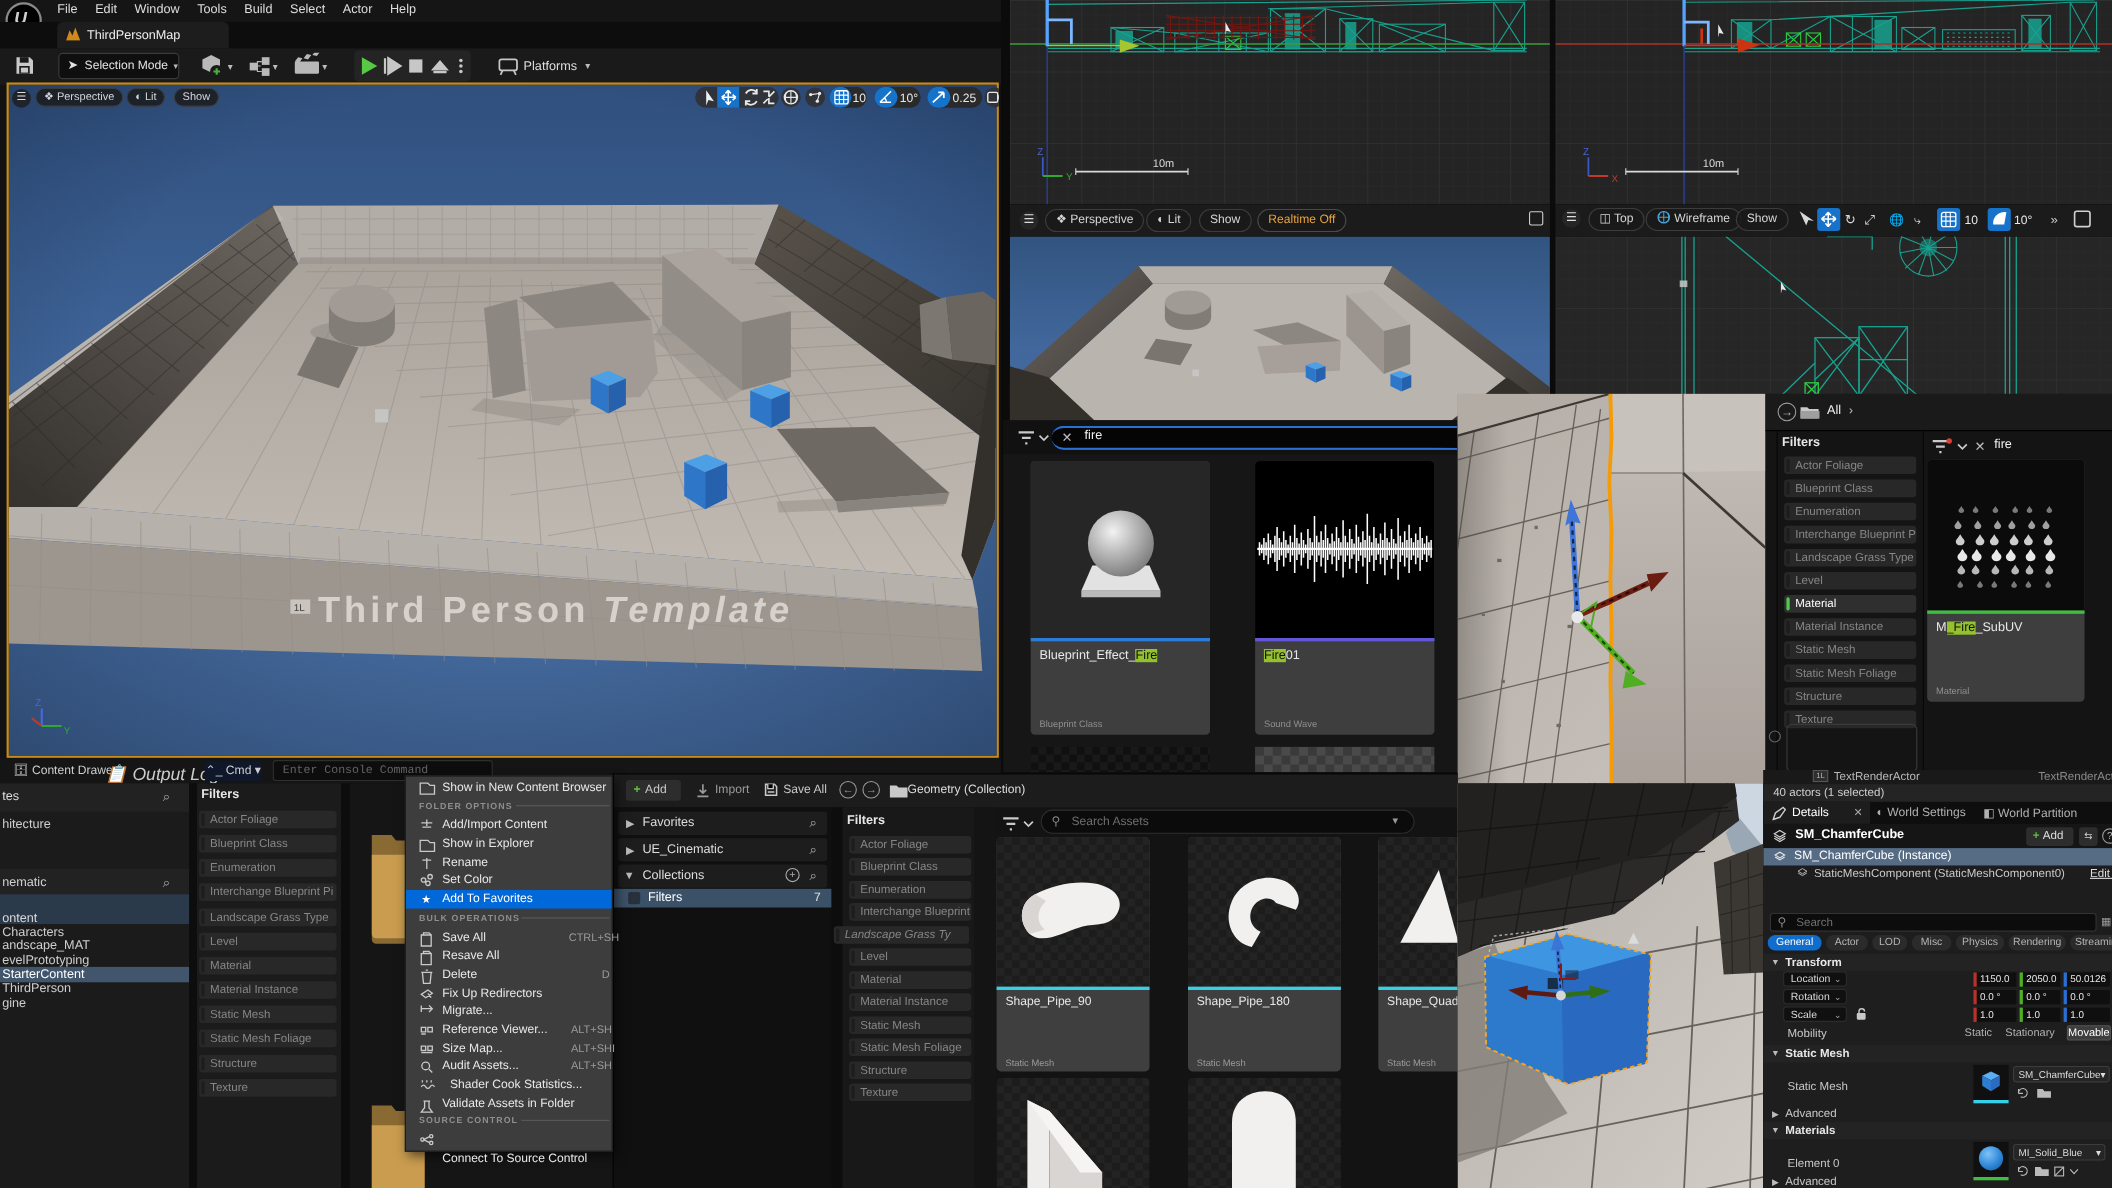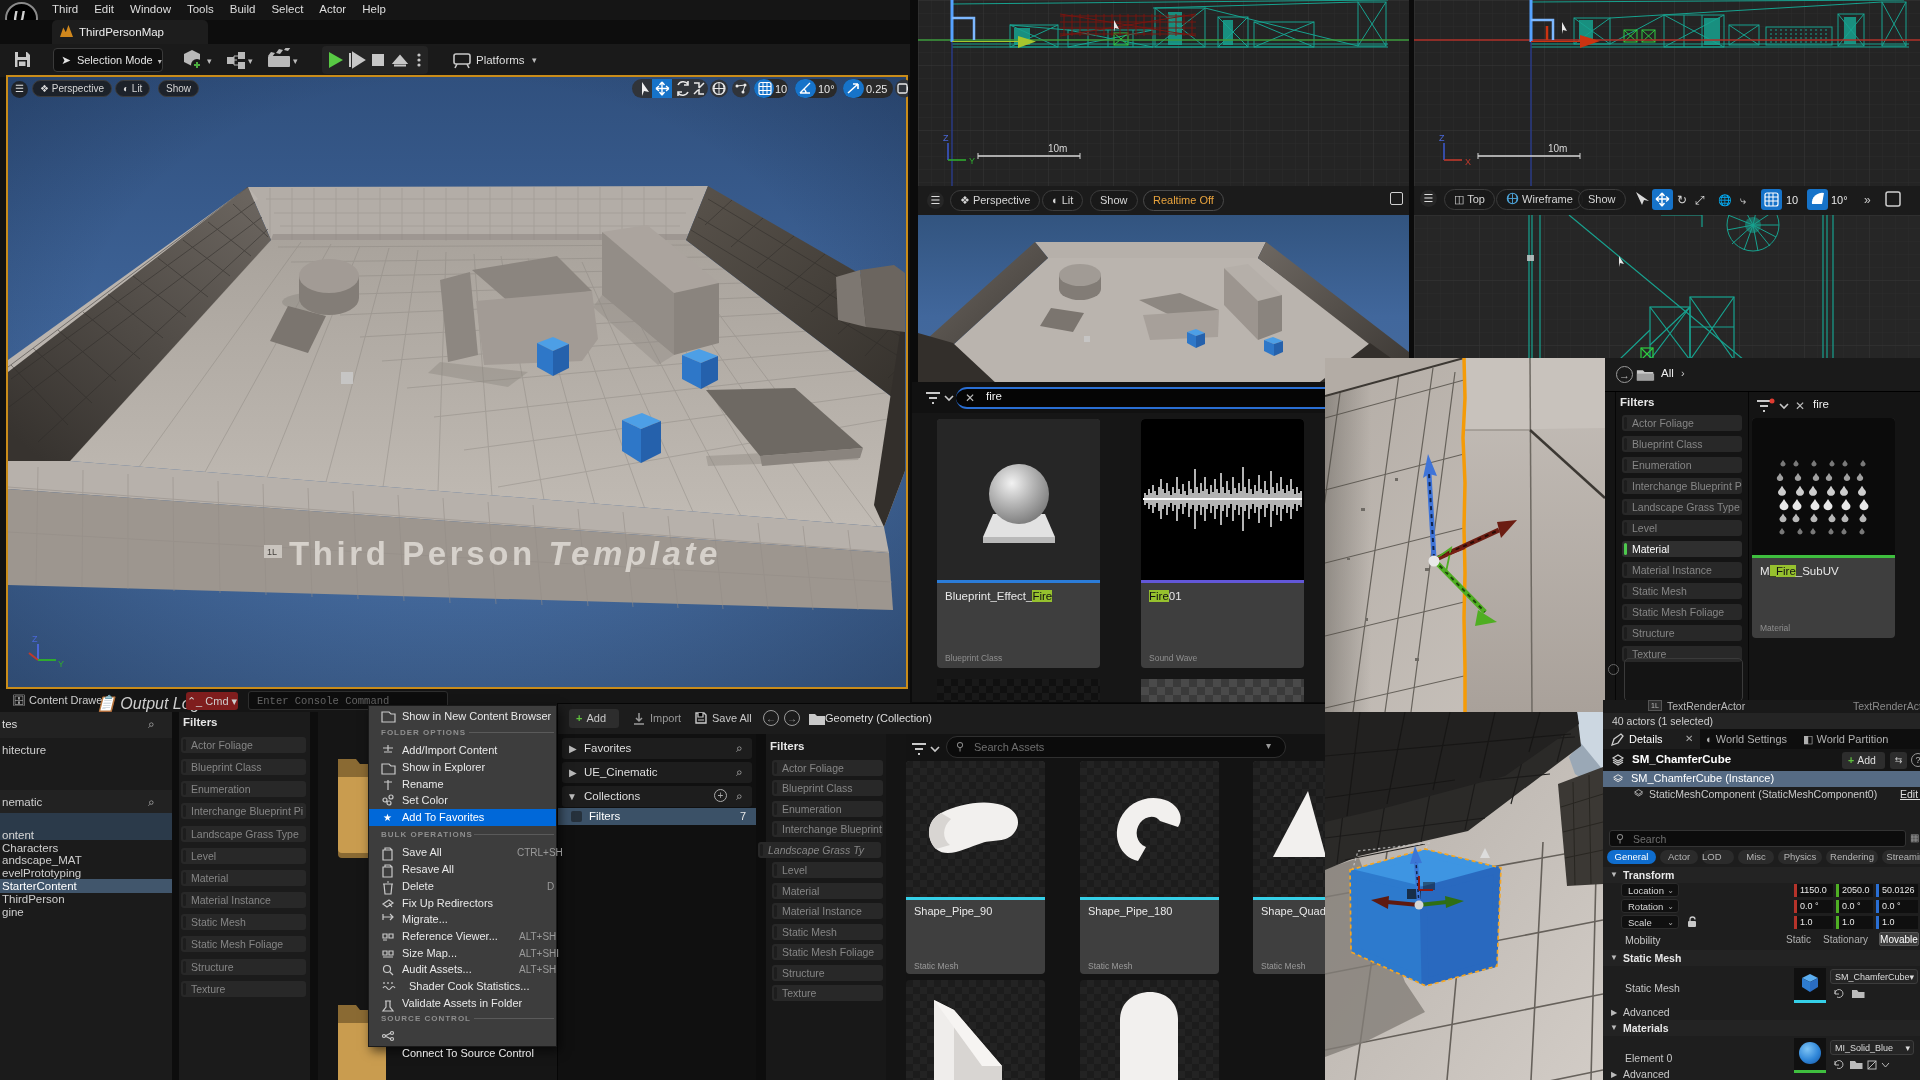--- a/index.html
+++ b/index.html
@@ -19,21 +19,21 @@
 </head>
 <body>
 <div id="root">
 
   <div class="abs" id="awin" style="left:0;top:0;width:910px;height:712px;background:#121212;"></div>
 
   <div class="abs" style="left:0;top:0;width:910px;height:20px;background:#151515;"></div>
   <div class="abs" style="left:5px;top:2px;width:33px;height:33px;border-radius:50%;background:#000;border:2px solid #8a8a8a;"></div>
   <div class="abs" style="left:13px;top:9px;color:#cfcfcf;font-size:16px;font-weight:bold;font-style:italic;">U</div>
   <div class="abs" style="left:44px;top:3px;color:#dedede;font-size:11.5px;">
-    <span style="margin:0 8px;">Third</span><span style="margin:0 8px;">Edit</span><span style="margin:0 8px;">Window</span><span style="margin:0 8px;">Tools</span><span style="margin:0 8px;">Build</span><span style="margin:0 8px;">Select</span><span style="margin:0 8px;">Actor</span><span style="margin:0 8px;">Help</span>
+    <span style="margin:0 8px;">File</span><span style="margin:0 8px;">Edit</span><span style="margin:0 8px;">Window</span><span style="margin:0 8px;">Tools</span><span style="margin:0 8px;">Build</span><span style="margin:0 8px;">Select</span><span style="margin:0 8px;">Actor</span><span style="margin:0 8px;">Help</span>
   </div>
 
   <div class="abs" style="left:0;top:20px;width:910px;height:24px;background:#0d0d0d;"></div>
   <div class="abs" style="left:52px;top:20px;width:156px;height:24px;background:#1d1d1d;border-radius:5px 5px 0 0;"></div>
   <div class="abs" style="left:60px;top:25px;width:13px;height:12px;background:#d0871c;clip-path:polygon(0 100%,25% 20%,45% 60%,65% 0,100% 100%);"></div>
   <div class="abs" style="left:79px;top:26px;color:#efefef;font-size:11.5px;">ThirdPersonMap</div>
 
   <div class="abs" style="left:0;top:44px;width:910px;height:33px;background:#1a1a1a;"></div>
   <svg class="abs" style="left:13px;top:50px;" width="19" height="19" viewBox="0 0 19 19">
     <path d="M2 2 h12 l3 3 v12 h-15 z" fill="#c9c9c9"></path>
@@ -230,21 +230,21 @@
     <path d="M218 14 L228 5 M228 5 h-5 M228 5 v5" stroke="#fff" stroke-width="1.6" fill="none"></path>
     <text x="236" y="14" fill="#e8e8e8" font-size="11">0.25</text>
     <circle cx="274" cy="9.5" r="9" fill="#30343a"></circle>
     <rect x="268" y="5" width="9" height="9" rx="1.5" fill="none" stroke="#e8e8e8" stroke-width="1.3"></rect>
     <path d="M277 8 l3 -2 v7 l-3 -2" fill="#e8e8e8"></path>
   </svg>
 
   <div class="abs" style="left:0;top:689px;width:910px;height:23px;background:#151515;"></div>
   <div class="abs" style="left:12px;top:694px;color:#cdcdcd;font-size:11px;">🗄 Content Drawer</div>
   <div class="abs" style="left:96px;top:694px;color:#cdcdcd;font-size:16px;font-style:italic;">📋 Output Log</div>
-  <div class="abs" style="left:186px;top:692px;width:52px;height:18px;background:#7f1d1d;border-radius:3px;color:#cdcdcd;font-size:11px;line-height:18px;text-align:center;">⌃_ Cmd ▾</div>
+  <div class="abs" style="left:186px;top:692px;width:52px;height:18px;background:#0f172a;border-radius:3px;color:#cdcdcd;font-size:11px;line-height:18px;text-align:center;">⌃_ Cmd ▾</div>
   <div class="abs" style="left:248px;top:691px;width:200px;height:19px;background:#0d0d0d;border:1px solid #2e2e2e;border-radius:3px;color:#636363;font-size:10.5px;line-height:18px;padding-left:8px;font-family:'Liberation Mono',monospace;">Enter Console Command</div>
 
   <svg class="abs" style="left:918px;top:0;" width="491" height="186" viewBox="0 0 491 186">
     <defs>
       <pattern id="grid" width="13" height="13" patternUnits="userSpaceOnUse">
         <path d="M13 0H0V13" fill="none" stroke="#2b2b2b" stroke-width="1"></path>
       </pattern>
       <pattern id="grid5" width="65" height="65" patternUnits="userSpaceOnUse">
         <rect width="65" height="65" fill="url(#grid)"></rect>
         <path d="M65 0H0V65" fill="none" stroke="#343434" stroke-width="1"></path>
@@ -1029,21 +1029,21 @@
     <div class="abs" style="left:46px;top:88px;color:#c9c9c9;font-size:10.5px;">StaticMeshComponent (StaticMeshComponent0)</div>
     <div class="abs" style="left:297px;top:88px;color:#dedede;font-size:10.5px;text-decoration:underline;white-space:nowrap;">Edit i</div>
 
     <div class="abs" style="left:6px;top:130px;width:297px;height:17px;background:#0c0c0c;border:1px solid #333;border-radius:3px;"></div>
     <div class="abs" style="left:13px;top:132px;color:#8a8a8a;font-size:11px;">⚲</div>
     <div class="abs" style="left:30px;top:133px;color:#707070;font-size:10.5px;">Search</div>
     <div class="abs" style="left:307px;top:132px;color:#9a9a9a;font-size:10px;">▦</div>
 
     <div class="abs" style="left:4px;top:150px;width:49px;height:14px;background:#0f6dce;border-radius:7px;color:#fff;font-size:9.5px;text-align:center;line-height:14px;">General</div>
     <div class="abs" style="left:57px;top:150px;width:38px;height:14px;background:#2b2b2b;border-radius:7px;color:#b5b5b5;font-size:9.5px;text-align:center;line-height:14px;">Actor</div>
-    <div class="abs" style="left:99px;top:150px;width:32px;height:14px;background:#2b2b2b;border-radius:7px;color:#b5b5b5;font-size:9.5px;text-align:left;line-height:14px;">LOD</div>
+    <div class="abs" style="left:99px;top:150px;width:32px;height:14px;background:#2b2b2b;border-radius:7px;color:#b5b5b5;font-size:9.5px;text-align:center;line-height:14px;">LOD</div>
     <div class="abs" style="left:135px;top:150px;width:36px;height:14px;background:#2b2b2b;border-radius:7px;color:#b5b5b5;font-size:9.5px;text-align:center;line-height:14px;">Misc</div>
     <div class="abs" style="left:175px;top:150px;width:44px;height:14px;background:#2b2b2b;border-radius:7px;color:#b5b5b5;font-size:9.5px;text-align:center;line-height:14px;">Physics</div>
     <div class="abs" style="left:223px;top:150px;width:52px;height:14px;background:#2b2b2b;border-radius:7px;color:#b5b5b5;font-size:9.5px;text-align:center;line-height:14px;">Rendering</div>
     <div class="abs" style="left:279px;top:150px;width:52px;height:14px;background:#2b2b2b;border-radius:7px;color:#b5b5b5;font-size:9.5px;text-align:center;line-height:14px;">Streaming</div>
 
     <div class="abs" style="left:0;top:167px;width:317px;height:16px;background:#232323;"></div>
     <div class="abs" style="left:7px;top:170px;color:#bbb;font-size:8px;">▼</div>
     <div class="abs" style="left:20px;top:169px;color:#e8e8e8;font-size:10.5px;font-weight:bold;">Transform</div>
     <div class="abs" style="left:0;top:183px;width:317px;height:183px;background:#1e1e1e;"></div>
     <div class="abs" style="left:18px;top:183px;width:58px;height:14px;background:#101010;border:1px solid #2c2c2c;border-radius:3px;color:#d9d9d9;font-size:9.5px;line-height:13px;padding-left:6px;">Location<span style="position:absolute;right:4px;font-size:8px;color:#aaa;">⌄</span></div>

